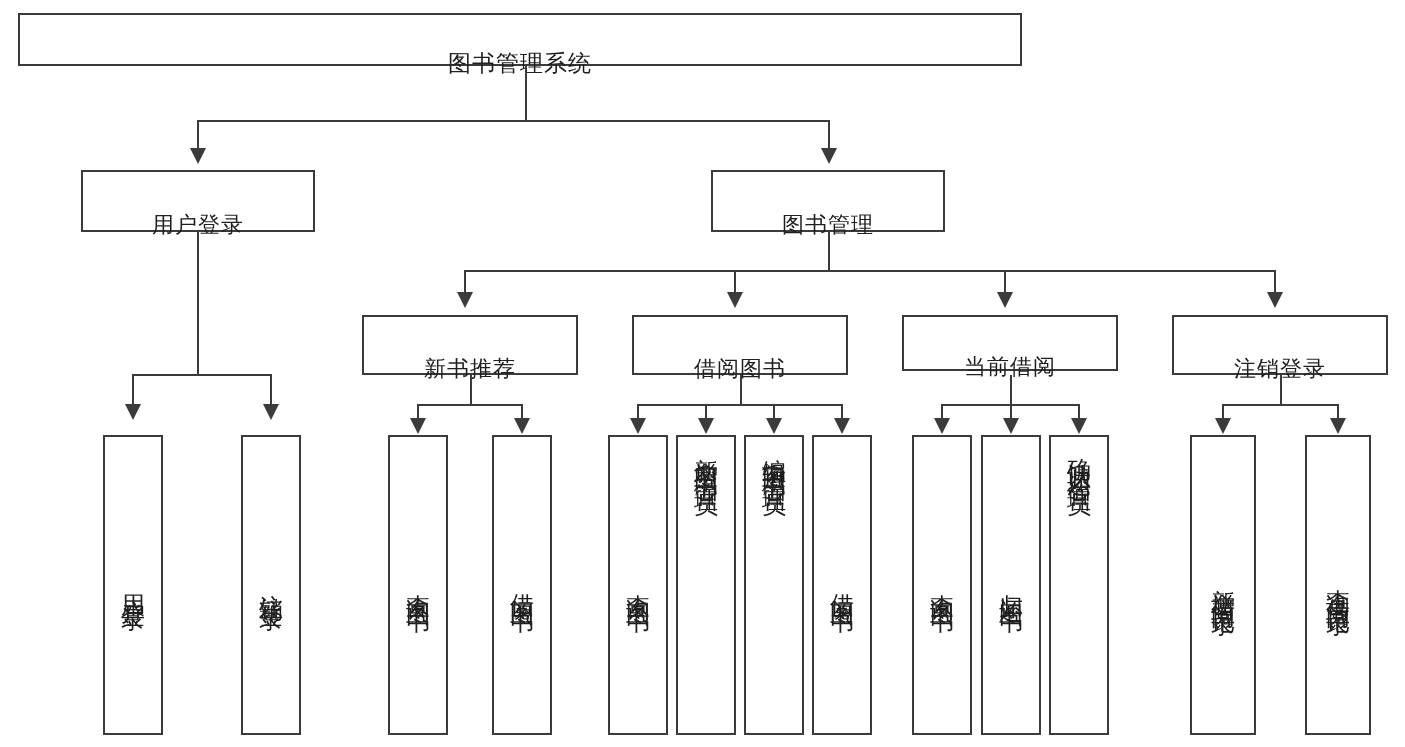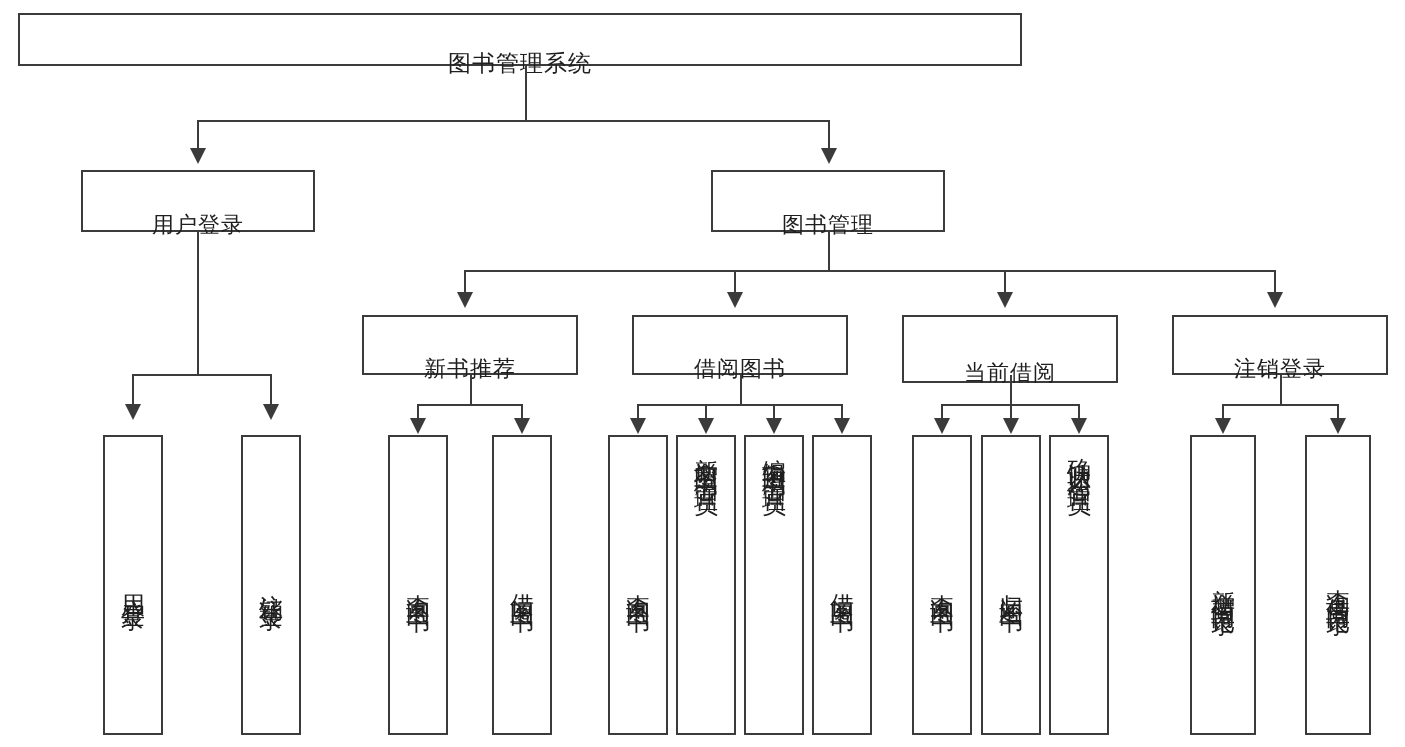--- a/index.html
+++ b/index.html
@@ -135,21 +135,21 @@
   <div class="arrow" style="left:727px;top:292px;"></div>
   <div class="arrow" style="left:997px;top:292px;"></div>
   <div class="arrow" style="left:1267px;top:292px;"></div>
 
   <div class="node" style="left:362px;top:315px;width:216px;height:60px;">
     <span class="lbl">新书推荐</span>
   </div>
   <div class="node" style="left:632px;top:315px;width:216px;height:60px;">
     <span class="lbl">借阅图书</span>
   </div>
-  <div class="node" style="left:902px;top:315px;width:216px;height:68px;">
+  <div class="node" style="left:902px;top:315px;width:216px;height:56px;">
     <span class="lbl">当前借阅</span>
   </div>
   <div class="node" style="left:1172px;top:315px;width:216px;height:60px;">
     <span class="lbl">注销登录</span>
   </div>
 
   <div class="vline" style="left:470px;top:375px;height:30px;"></div>
   <div class="hline" style="left:417px;top:404px;width:106px;"></div>
   <div class="vline" style="left:417px;top:404px;height:16px;"></div>
   <div class="vline" style="left:521px;top:404px;height:16px;"></div>

